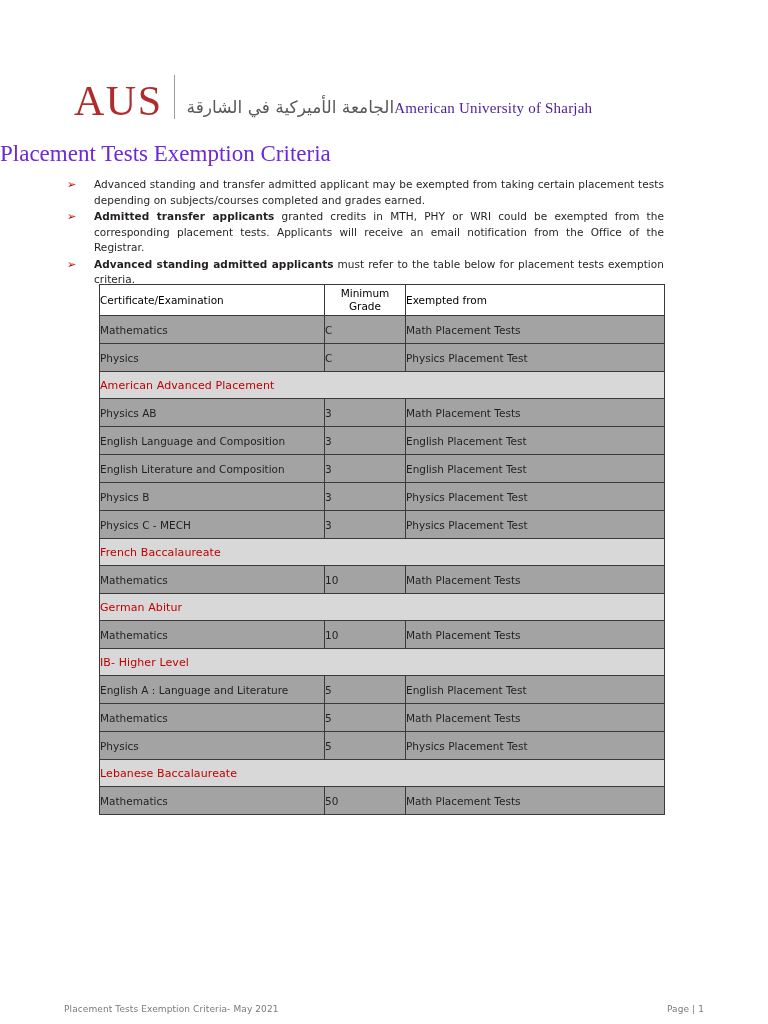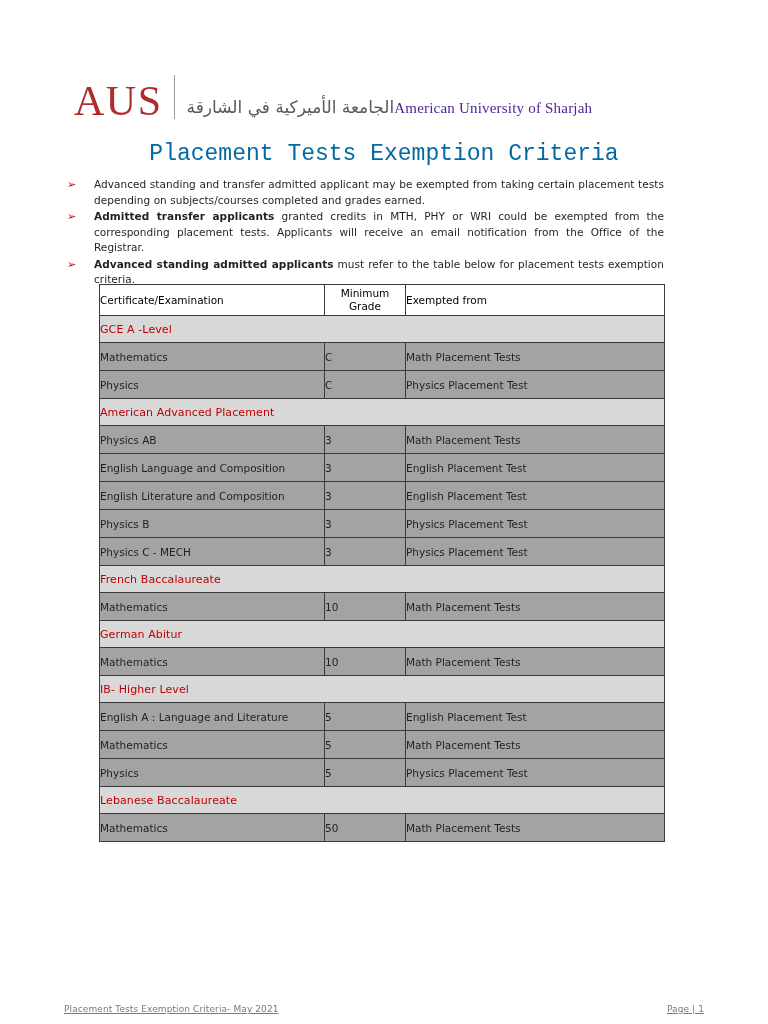--- a/index.html
+++ b/index.html
@@ -77,25 +77,24 @@
     letter-spacing: 0.2px;
     white-space: nowrap;
   }
 
   
   .doc-title {
     position: absolute;
     left: 0;
     top: 128px;
     width: 768px;
-    text-align: center;
-    font-family: Liberation Mono, monospace;
+    font-family: Liberation Serif, serif;
     font-size: 23px;
     line-height: 28px;
-    color: #0369a1;
+    color: #6d28d9;
     font-weight: 400;
   }
 
   
   .bullets {
     position: absolute;
     left: 64px;
     top: 165px;
     width: 600px;
   }
@@ -180,21 +179,20 @@
     position: absolute;
     left: 64px;
     top: 983px;
     width: 640px;
     display: flex;
     justify-content: space-between;
     align-items: baseline;
     font-size: 9px;
     color: #7a7a7a;
     letter-spacing: 0.1px;
-    text-decoration: underline;
   }
   .footer-right { color: #7a7a7a; margin-top: 9px; }
 </style>
 </head>
 <body>
 
 <div class="page">
 
   <div class="letterhead">
     <div class="logo-aus">AUS</div>
@@ -229,23 +227,20 @@
         <col class="c3">
     </colgroup>
     <thead>
       <tr>
         <th class="hdr-cell">Certificate/Examination</th>
         <th class="hdr-cell center">Minimum Grade</th>
         <th class="hdr-cell">Exempted from</th>
       </tr>
     </thead>
     <tbody>
-        <tr class="group-row">
-          <td colspan="3" class="group-label">GCE A -Level</td>
-        </tr>
         <tr>
           <td class="data-cell">Mathematics</td>
           <td class="data-cell">C</td>
           <td class="data-cell">Math Placement Tests</td>
         </tr>
         <tr>
           <td class="data-cell">Physics</td>
           <td class="data-cell">C</td>
           <td class="data-cell">Physics Placement Test</td>
         </tr>

